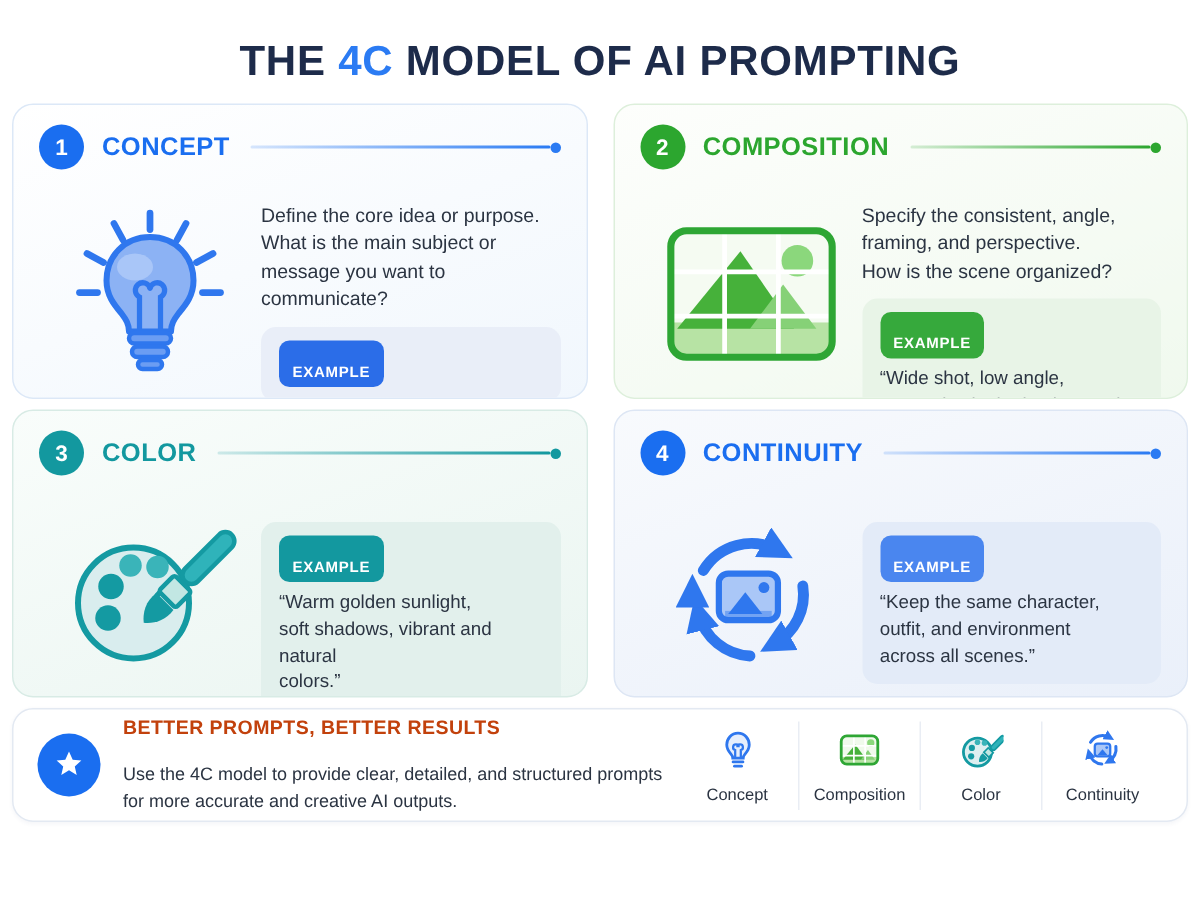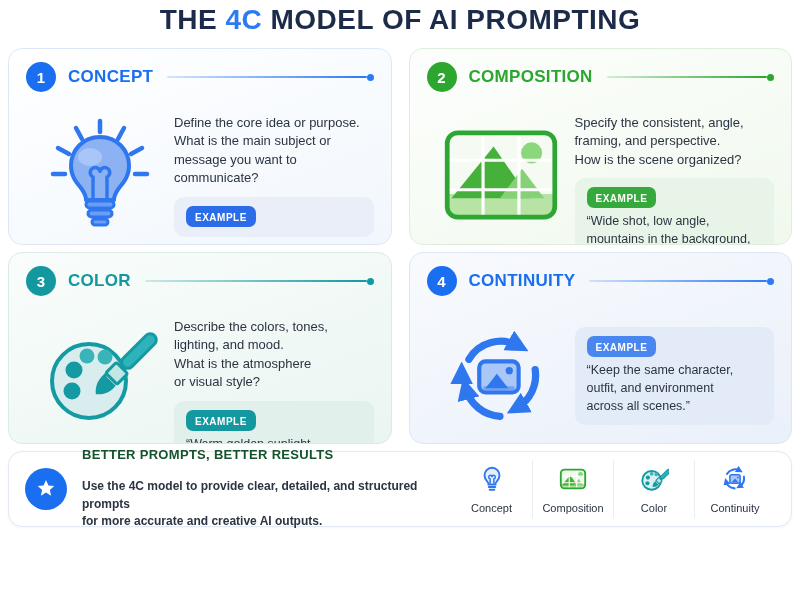--- a/index.html
+++ b/index.html
@@ -1,20 +1,20 @@
 <!DOCTYPE html>
 <html><head>
 <meta charset="utf-8">
 <style>
   * { margin:0; padding:0; box-sizing:border-box; }
   html,body { width:800px; height:600px; background:#ffffff; overflow:hidden;
               font-family:"Liberation Sans", sans-serif; }
 
   
-  .header { text-align:center; padding-top:4px; }
+  .header { text-align:center; padding-top:25px; }
   .title { font-size:28px; font-weight:800; letter-spacing:.5px; color:#1d2b4a; }
   .title .hl { color:#2b7bf3; }
   .subtitle { margin-top:6px; font-size:14px; color:#5d6878; }
 
   
   .grid { display:grid; grid-template-columns:1fr 1fr; grid-template-rows:197px 192px;
           column-gap:17px; row-gap:7px; padding:0 8px; margin-top:12px; }
 
   .card { border-radius:14px; padding:13px 17px 11px; border:1px solid; overflow:hidden; }
   .card.c1 { background:linear-gradient(160deg,#ffffff 0%,#f1f7fd 100%); border-color:#dce8f7; }
@@ -46,38 +46,38 @@
   .icon-col { width:148px; flex:none; display:flex; align-items:center; justify-content:center; height:134px; }
   .content-col { flex:1; padding-top:6px; }
   .desc { font-size:13px; line-height:1.42; color:#2b3442; font-weight:500; white-space:pre-line; }
 
   .example-box { margin-top:9px; border-radius:10px; padding:9px 12px 10px; }
   .c1 .example-box { background:#e9eef8; }
   .c2 .example-box { background:#e8f4e7; }
   .c3 .example-box { background:#e2f0ec; }
   .c4 .example-box { background:#e3ebf8; }
   .example-badge { display:inline-block; font-size:10px; font-weight:700; letter-spacing:.5px;
-                   color:#fff; padding:6px 9px 4px; border-radius:7px; }
+                   color:#fff; padding:16px 9px 4px; border-radius:7px; }
   .c1 .example-badge { background:#2b6de8; }
   .c2 .example-badge { background:#36a93c; }
   .c3 .example-badge { background:#13989f; }
   .c4 .example-badge { background:#4a86ef; }
   .example-text { margin-top:5px; font-size:12.5px; line-height:1.42; color:#2b3442;
                   font-weight:500; white-space:pre-line; }
 
   
   .footer { margin:7px 8px 0; height:76px; background:#fff; border:1px solid #e3e9f2;
             border-radius:14px; box-shadow:0 1px 3px rgba(30,60,120,.05);
             display:flex; align-items:center; padding:0 16px; }
   .star-circle { width:42px; height:42px; border-radius:50%; background:#1a6ef0; flex:none;
                  display:flex; align-items:center; justify-content:center; }
   .footer-text { margin-left:15px; }
-  .footer-heading { font-size:13px; font-weight:800; color:#14532d; letter-spacing:.3px; }
+  .footer-heading { font-size:13px; font-weight:800; color:#c2410c; letter-spacing:.3px; }
   .footer-body { margin-top:16px; font-size:12px; line-height:1.45; color:#2b3442;
-                 font-weight:700; white-space:pre-line; }
+                 font-weight:400; white-space:pre-line; }
   .footer-icons { margin-left:auto; display:flex; align-items:center; }
   .footer-item { width:81px; display:flex; flex-direction:column; align-items:center; padding:4px 0; }
   .footer-item + .footer-item { border-left:1px solid #e9edf4; }
   .footer-item .label { margin-top:4px; font-size:11px; color:#2b3442; }
 </style>
 </head>
 <body>
 
 <div class="header">
   <div class="title"><span>THE</span> <span class="hl">4C</span> <span>MODEL OF AI PROMPTING</span></div>
@@ -188,24 +188,20 @@
           <circle cx="64" cy="34" r="7.5" fill="#3ab4b9"></circle>
           <path d="M62 56 a11 11 0 0 1 9 -7" fill="none" stroke="#149aa2" stroke-width="3.5" stroke-linecap="round"></path>
           <g transform="rotate(45 64 62)">
             <rect x="58" y="-8" width="12" height="44" rx="6" fill="#2fb3ba" stroke="#149aa2" stroke-width="3"></rect>
             <rect x="56" y="38" width="16" height="15" rx="2" fill="#c2e7e3" stroke="#149aa2" stroke-width="3"></rect>
             <path d="M56 55 h16 c1.5 9 -3 16 -8 20 c-5 -4 -9.5 -11 -8 -20 Z" fill="#149aa2"></path>
           </g>
         </svg>
       </div>
       <div class="content-col">
-        <div class="desc">Describe the colors, tones,
-lighting, and mood.
-What is the atmosphere
-or visual style?</div>
         <div class="example-box">
           <span class="example-badge">EXAMPLE</span>
           <div class="example-text">“Warm golden sunlight,
 soft shadows, vibrant and natural
 colors.”</div>
         </div>
       </div>
     </div>
   </div>
 

